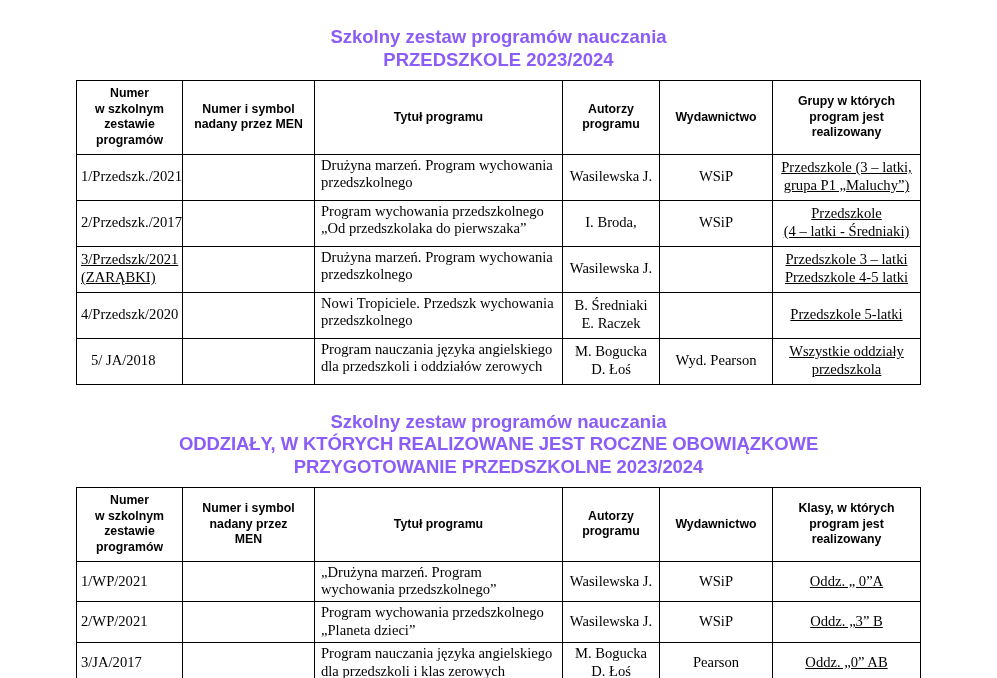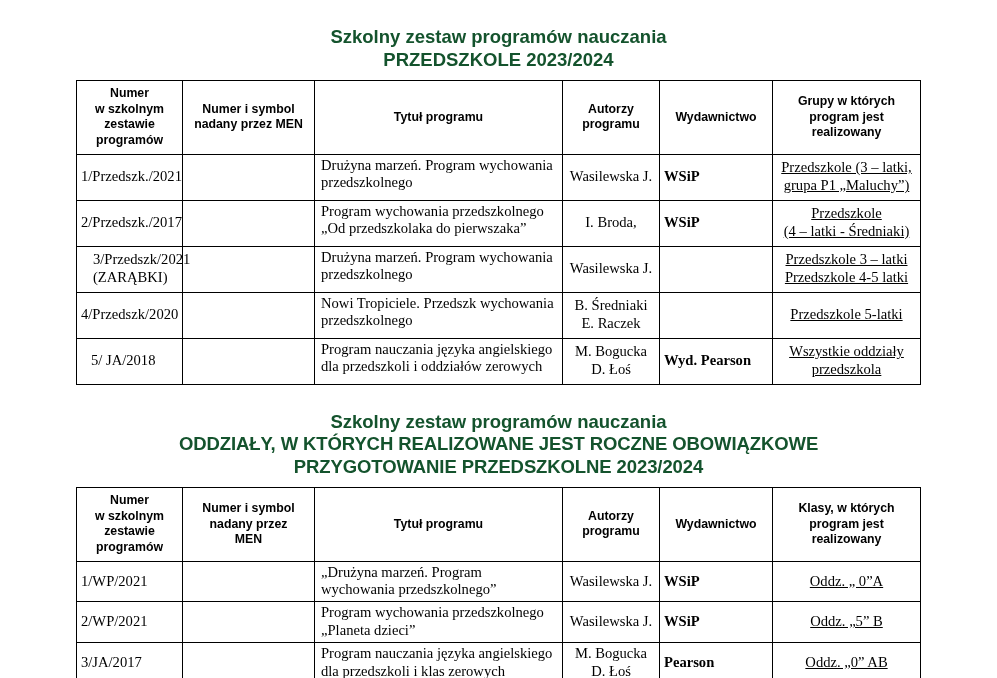--- a/index.html
+++ b/index.html
@@ -20,21 +20,21 @@
     height: 678px;
     position: relative;
     box-sizing: border-box;
   }
 
   
   .doc-heading {
     font-family: "Liberation Sans", sans-serif;
     font-weight: bold;
     text-align: center;
-    color: #14532d;
+    color: #8b5cf6;
     line-height: 1.22;
   }
   .heading-block-1 {
     padding-top: 26px;
     font-size: 18.5px;
   }
   .heading-block-1 .line {
     display: block;
   }
   .heading-block-2 {
@@ -80,21 +80,21 @@
   table.zestaw tbody td {
     font-family: "Liberation Serif", serif;
     font-size: 14.6px;
     line-height: 1.22;
   }
   
   .c-num      { text-align: left; }
   .c-men      { text-align: center; }
   .c-title    { text-align: left; vertical-align: top !important; padding-left: 6px !important; }
   .c-authors  { text-align: center; }
-  .c-publish  { text-align: left; font-weight: bold; }
+  .c-publish  { text-align: center; }
   .c-groups   { text-align: center; text-decoration: underline; }
 
   
   col.w1 { width: 106px; }
   col.w2 { width: 132px; }
   col.w3 { width: 248px; }
   col.w4 { width: 97px; }
   col.w5 { width: 113px; }
   col.w6 { width: 148px; }
 
@@ -154,21 +154,21 @@
           <td class="c-num nowrapish">2/Przedszk./2017</td>
           <td class="c-men nowrapish"></td>
           <td class="c-title nowrapish">Program wychowania przedszkolnego
 „Od przedszkolaka do pierwszaka”</td>
           <td class="c-authors nowrapish">I. Broda,</td>
           <td class="c-publish nowrapish">WSiP</td>
           <td class="c-groups nowrapish">Przedszkole
 (4 – latki - Średniaki)</td>
         </tr>
         <tr class="row-h-1">
-          <td class="c-num nowrapish" style="text-align:left;padding-left:16px;">3/Przedszk/2021
+          <td class="c-num nowrapish" style="text-align:left;padding-left:4px;text-decoration:underline;">3/Przedszk/2021
 (ZARĄBKI)</td>
           <td class="c-men nowrapish"></td>
           <td class="c-title nowrapish">Drużyna marzeń. Program wychowania przedszkolnego</td>
           <td class="c-authors nowrapish">Wasilewska J.</td>
           <td class="c-publish nowrapish"></td>
           <td class="c-groups nowrapish">Przedszkole 3 – latki
 Przedszkole 4-5 latki</td>
         </tr>
         <tr class="row-h-1">
           <td class="c-num nowrapish">4/Przedszk/2020</td>
@@ -236,21 +236,21 @@
           <td class="c-publish nowrapish">WSiP</td>
           <td class="c-groups nowrapish">Oddz. „ 0”A</td>
         </tr>
         <tr class="row-h-2">
           <td class="c-num nowrapish">2/WP/2021</td>
           <td class="c-men nowrapish"></td>
           <td class="c-title nowrapish">Program wychowania przedszkolnego
 „Planeta dzieci”</td>
           <td class="c-authors nowrapish">Wasilewska J.</td>
           <td class="c-publish nowrapish">WSiP</td>
-          <td class="c-groups nowrapish">Oddz. „5” B</td>
+          <td class="c-groups nowrapish">Oddz. „3” B</td>
         </tr>
         <tr class="row-h-2">
           <td class="c-num nowrapish">3/JA/2017</td>
           <td class="c-men nowrapish"></td>
           <td class="c-title nowrapish">Program nauczania języka angielskiego dla przedszkoli i klas zerowych</td>
           <td class="c-authors nowrapish">M. Bogucka
 D. Łoś</td>
           <td class="c-publish nowrapish">Pearson</td>
           <td class="c-groups nowrapish">Oddz. „0” AB</td>
         </tr>

